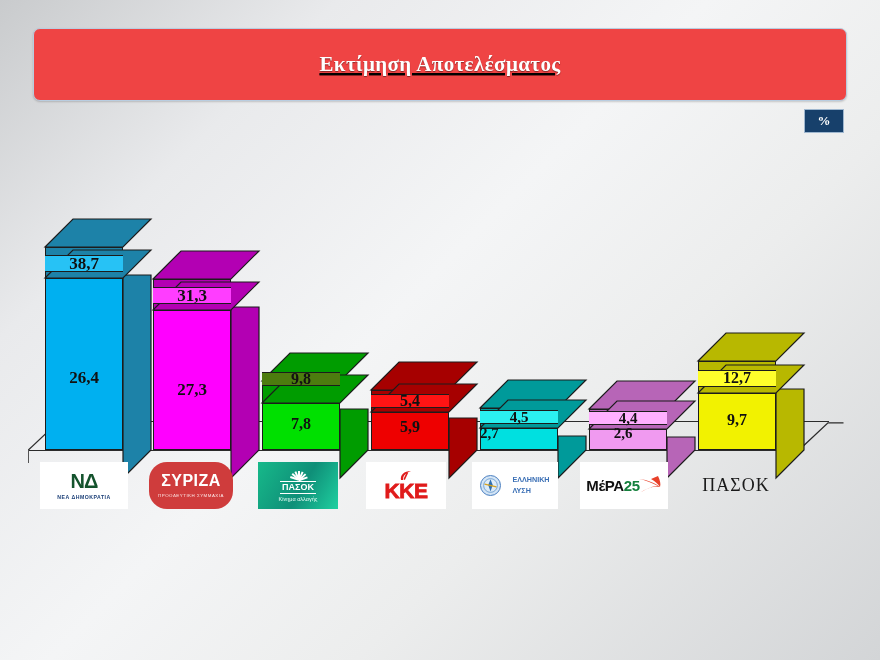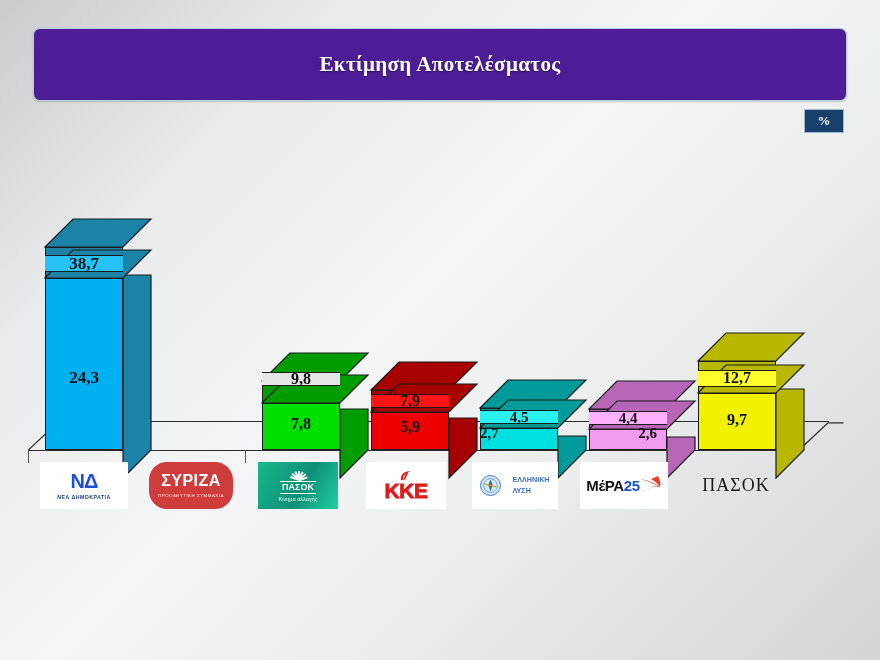--- a/index.html
+++ b/index.html
@@ -7,23 +7,24 @@
   body {
     font-family: "Liberation Serif", serif;
     background: linear-gradient(135deg,#c9cbcd 0%,#e9eaec 22%,#f4f5f6 46%,#eceded 66%,#d3d5d7 100%);
     position:relative; overflow:hidden;
   }
   #slide { position:absolute; inset:0; }
 
   
   .titlebar {
     position:absolute; left:33px; top:28px; width:814px; height:73px;
-    background:#4c1d95; border:1.5px solid #b9cde0; border-radius:7px;
+    background:#ef4444; border:1.5px solid #b9cde0; border-radius:7px;
     display:flex; flex-direction:column; align-items:center; justify-content:center;
     box-shadow:0 1px 2px rgba(0,0,0,.18);
+    text-decoration:underline;
   }
   .title-main {
     color:#ffffff; font-size:21px; font-weight:bold; letter-spacing:.4px;
     text-shadow:0 1px 1px rgba(0,0,0,.45); line-height:1.15;
   }
   .title-sub {
     color:#ffffff; font-size:13.5px; font-weight:bold; margin-top:3px;
     text-shadow:0 1px 1px rgba(0,0,0,.4);
   }
 
@@ -56,21 +57,21 @@
              justify-content:center; font-weight:bold; color:#111; }
   .val { position:absolute; font-weight:bold; color:#111; z-index:7; }
 
   
   #logos { position:absolute; left:0; top:462px; width:880px; height:60px; }
   .logo { position:absolute; top:0; display:flex; align-items:center; justify-content:center; }
   .logo-box { width:100%; height:47px; display:flex; align-items:center; justify-content:center;
               flex-direction:column; overflow:hidden; position:relative; }
 
   .nd-box { background:#ffffff; }
-  .nd-mark { font-family:"Liberation Sans",sans-serif; font-weight:bold; color:#1d4ed8;
+  .nd-mark { font-family:"Liberation Sans",sans-serif; font-weight:bold; color:#14532d;
              font-size:20px; letter-spacing:-1px; line-height:1; }
   .nd-sub { font-family:"Liberation Sans",sans-serif; color:#1b3f77; font-size:5.2px;
             font-weight:bold; letter-spacing:.5px; margin-top:3px; }
 
   .syriza-box { background:#cf3c3c;border-radius:18px; }
   .syriza-mark { font-family:"Liberation Sans",sans-serif; color:#fff; font-size:16px;
                  font-weight:bold; letter-spacing:.5px; line-height:1; }
   .syriza-sub { color:#fde8e8; font-size:4.4px; letter-spacing:.5px; margin-top:4px;
                 font-family:"Liberation Sans",sans-serif; }
 
@@ -92,21 +93,21 @@
   .el-box { background:#ffffff; flex-direction:row; gap:11px; }
   .el-emb { width:21px; height:21px; border-radius:50%; border:1.4px solid #4a7fc1;
             background:radial-gradient(circle at 50% 45%,#eaf3fb 0%,#cfe2f4 70%,#a8c8e8 100%);
             position:relative; flex:none; }
   .el-txt { font-family:"Liberation Sans",sans-serif; color:#3a6fb5; font-size:7.2px;
             font-weight:bold; line-height:1.5; text-align:left; }
 
   .mera-box { background:#ffffff; flex-direction:row; }
   .mera-txt { font-family:"Liberation Sans",sans-serif; color:#111; font-size:15px;
               font-weight:bold; letter-spacing:-.4px; position:relative; }
-  .mera-txt b { color:#1d4ed8; }
+  .mera-txt b { color:#15803d; }
   .mera-arrow { position:relative; width:24px; height:26px; flex:none; margin-left:-2px; }
 
   .allo-txt { font-family:"Liberation Serif",serif; color:#1a1a1a; font-size:18px;
               letter-spacing:1px; }
 
   
   #footer { position:absolute; left:0; bottom:0; width:880px; height:80px; }
 </style>
 </head>
 <body>
@@ -159,36 +160,61 @@
                 background:#27c2f5;border-top:1px solid #1c1c1c;border-bottom:1px solid #1c1c1c;
                 font-size:17px;z-index:6;">
             <span>38,7</span>
           </div>
 
     <svg style="position:absolute;left:0;top:3px;width:106px;height:30px;overflow:visible;z-index:5" viewBox="0 0 106 30">
       <polygon points="0,28 28,0 106,0 78,28" fill="#1d82a8" stroke="#1c1c1c" stroke-width="1.2"></polygon>
     </svg>
 
     <div class="face" style="height:172px;background:#00b0f0;z-index:6;"></div>
-  <div class="val" style="left: 0px; width: 78px; text-align: center; bottom: 61.92px; font-size: 17px;">24,3</div>
+  <div class="val" style="left: 0px; width: 78px; text-align: center; bottom: 61.92px; font-size: 17px;">26,4</div>
+        </div>
+        <div class="bar" style="left: 153px; top: 129px; width: 78px; height: 171px;">
+
+    <svg style="position:absolute;left:78px;top:0;width:28px;height:199px;overflow:visible" viewBox="0 0 28 199">
+      <polygon points="0,0 28,0 28,143 0,171" transform="translate(0,28)" fill="#b300b3" stroke="#1c1c1c" stroke-width="1.2"></polygon>
+    </svg>
+
+    <svg style="position:absolute;left:0;top:-28px;width:106px;height:30px;overflow:visible" viewBox="0 0 106 30">
+      <polygon points="0,28 28,0 106,0 78,28" fill="#b300b3" stroke="#1c1c1c" stroke-width="1.2"></polygon>
+    </svg>
+
+    <div class="face" style="height:31px;bottom:140px;background:#b300b3;"></div>
+
+    <div class="valband" style="bottom:145.58px;height:17.05px;
+                background:#ff3dff;border-top:1px solid #1c1c1c;border-bottom:1px solid #1c1c1c;
+                font-size:17px;z-index:6;">
+            <span>31,3</span>
+          </div>
+
+    <svg style="position:absolute;left:0;top:3px;width:106px;height:30px;overflow:visible;z-index:5" viewBox="0 0 106 30">
+      <polygon points="0,28 28,0 106,0 78,28" fill="#b300b3" stroke="#1c1c1c" stroke-width="1.2"></polygon>
+    </svg>
+
+    <div class="face" style="height:140px;background:#ff00ff;z-index:6;"></div>
+  <div class="val" style="left: 0px; width: 78px; text-align: center; bottom: 50.4px; font-size: 17px;">27,3</div>
         </div>
         <div class="bar" style="left: 262px; top: 231px; width: 78px; height: 69px;">
 
     <svg style="position:absolute;left:78px;top:0;width:28px;height:97px;overflow:visible" viewBox="0 0 28 97">
       <polygon points="0,0 28,0 28,41 0,69" transform="translate(0,28)" fill="#009c00" stroke="#1c1c1c" stroke-width="1.2"></polygon>
     </svg>
 
     <svg style="position:absolute;left:0;top:-28px;width:106px;height:30px;overflow:visible" viewBox="0 0 106 30">
       <polygon points="0,28 28,0 106,0 78,28" fill="#009c00" stroke="#1c1c1c" stroke-width="1.2"></polygon>
     </svg>
 
     <div class="face" style="height:22px;bottom:47px;background:#009c00;"></div>
 
     <div class="valband" style="bottom:64px;height:14px;
-                background:#e5e5e5;border-top:1px solid #1c1c1c;border-bottom:1px solid #1c1c1c;
+                background:#4d7c0f;border-top:1px solid #1c1c1c;border-bottom:1px solid #1c1c1c;
                 font-size:16px;z-index:6;">
             <span>9,8</span>
           </div>
 
     <svg style="position:absolute;left:0;top:-6px;width:106px;height:30px;overflow:visible;z-index:5" viewBox="0 0 106 30">
       <polygon points="0,28 28,0 106,0 78,28" fill="#009c00" stroke="#1c1c1c" stroke-width="1.2"></polygon>
     </svg>
 
     <div class="face" style="height:47px;background:#00e000;z-index:6;"></div>
   <div class="val" style="left: 0px; width: 78px; text-align: center; bottom: 16.92px; font-size: 16px;">7,8</div>
@@ -201,21 +227,21 @@
 
     <svg style="position:absolute;left:0;top:-28px;width:106px;height:30px;overflow:visible" viewBox="0 0 106 30">
       <polygon points="0,28 28,0 106,0 78,28" fill="#a60000" stroke="#1c1c1c" stroke-width="1.2"></polygon>
     </svg>
 
     <div class="face" style="height:22px;bottom:38px;background:#a60000;"></div>
 
     <div class="valband" style="bottom:41.96px;height:14px;
                 background:#ff1414;border-top:1px solid #1c1c1c;border-bottom:1px solid #1c1c1c;
                 font-size:16px;z-index:6;">
-            <span>7,9</span>
+            <span>5,4</span>
           </div>
 
     <svg style="position:absolute;left:0;top:-6px;width:106px;height:30px;overflow:visible;z-index:5" viewBox="0 0 106 30">
       <polygon points="0,28 28,0 106,0 78,28" fill="#a60000" stroke="#1c1c1c" stroke-width="1.2"></polygon>
     </svg>
 
     <div class="face" style="height:38px;background:#ee0000;z-index:6;"></div>
   <div class="val" style="left: 0px; width: 78px; text-align: center; bottom: 13.68px; font-size: 16px;">5,9</div>
         </div>
         <div class="bar" style="left: 480px; top: 258px; width: 78px; height: 42px;">
@@ -259,21 +285,21 @@
                 background:#ffb0ff;border-top:1px solid #1c1c1c;border-bottom:1px solid #1c1c1c;
                 font-size:15px;z-index:6;">
             <span>4,4</span>
           </div>
 
     <svg style="position:absolute;left:0;top:-8px;width:106px;height:30px;overflow:visible;z-index:5" viewBox="0 0 106 30">
       <polygon points="0,28 28,0 106,0 78,28" fill="#b765b7" stroke="#1c1c1c" stroke-width="1.2"></polygon>
     </svg>
 
     <div class="face" style="height:21px;background:#f09af0;z-index:6;"></div>
-  <div class="val" style="left: 0px; width: 68px; text-align: right; bottom: 7.56px; font-size: 15px;">2,6</div>
+  <div class="val" style="left: 0px; width: 68px; text-align: center; bottom: 7.56px; font-size: 15px;">2,6</div>
         </div>
         <div class="bar" style="left: 698px; top: 211px; width: 78px; height: 89px;">
 
     <svg style="position:absolute;left:78px;top:0;width:28px;height:117px;overflow:visible" viewBox="0 0 28 117">
       <polygon points="0,0 28,0 28,61 0,89" transform="translate(0,28)" fill="#b8b800" stroke="#1c1c1c" stroke-width="1.2"></polygon>
     </svg>
 
     <svg style="position:absolute;left:0;top:-28px;width:106px;height:30px;overflow:visible" viewBox="0 0 106 30">
       <polygon points="0,28 28,0 106,0 78,28" fill="#b8b800" stroke="#1c1c1c" stroke-width="1.2"></polygon>
     </svg>

